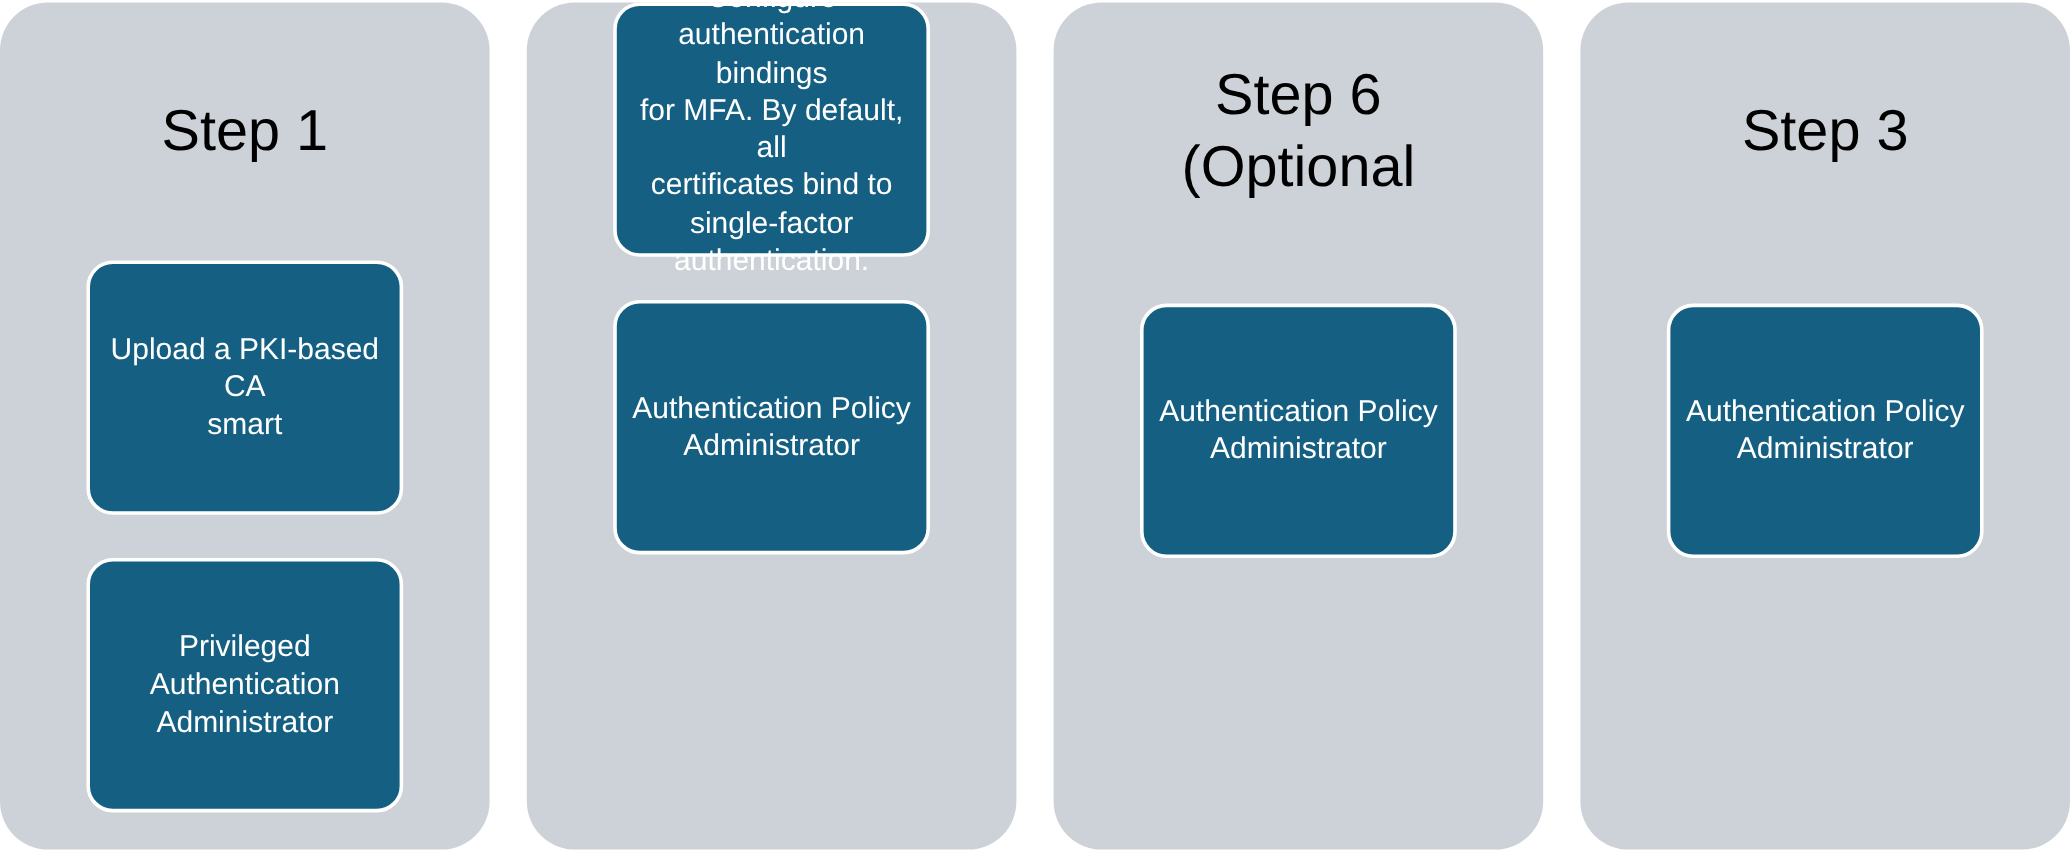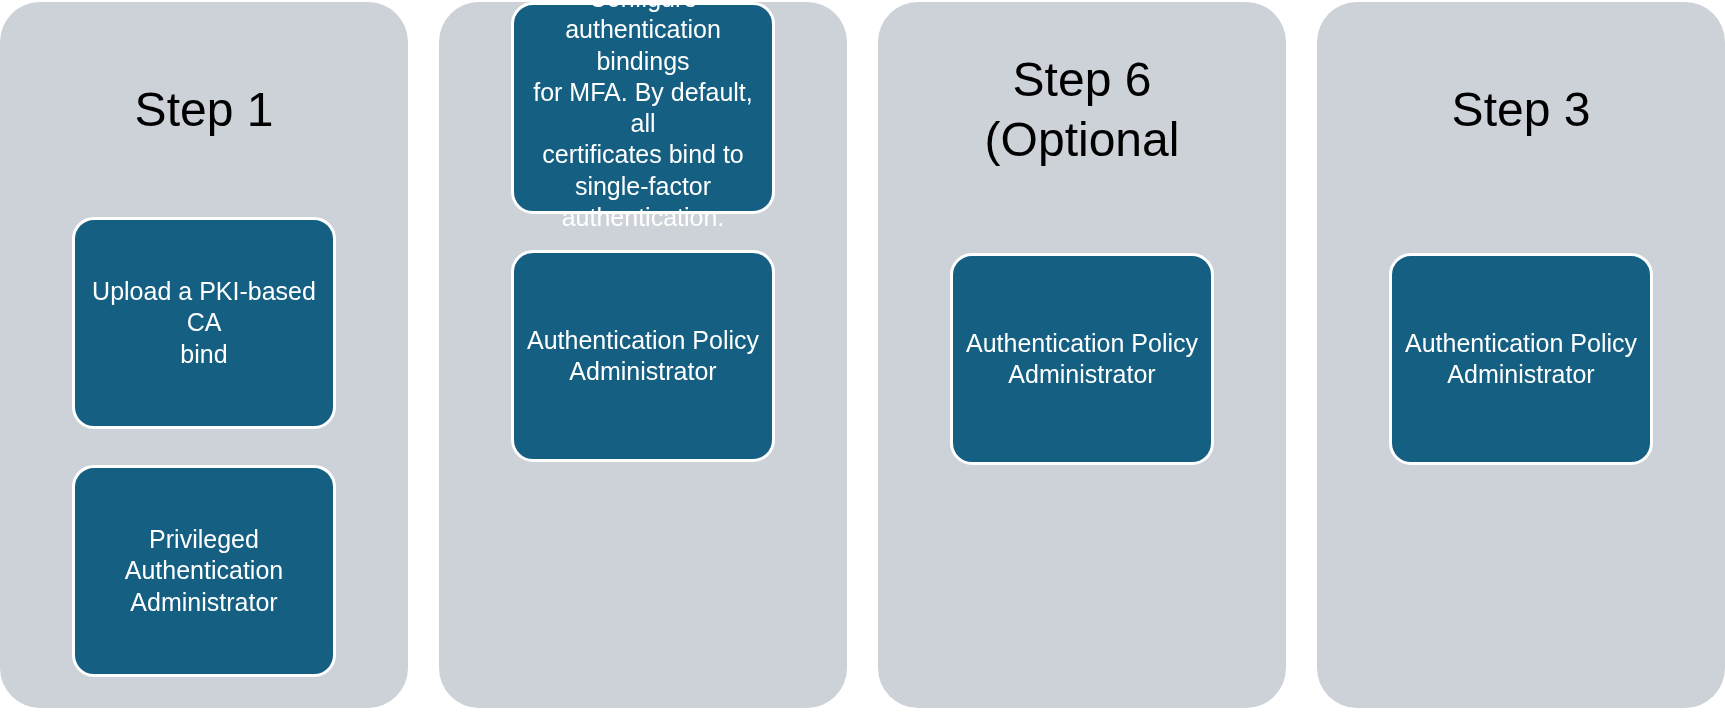--- a/index.html
+++ b/index.html
@@ -74,21 +74,21 @@
 </style>
 </head>
 <body>
 
 <div class="board">
 
   <section class="column">
     <h2 class="step-title">Step 1</h2>
     <div class="card action-card">
       <p>Upload a PKI-based CA
-bind</p>
+smart</p>
     </div>
     <div class="card role-card">
       <p>Privileged
 Authentication
 Administrator</p>
     </div>
   </section>
 
   <section class="column">
     <div class="card action-card">

